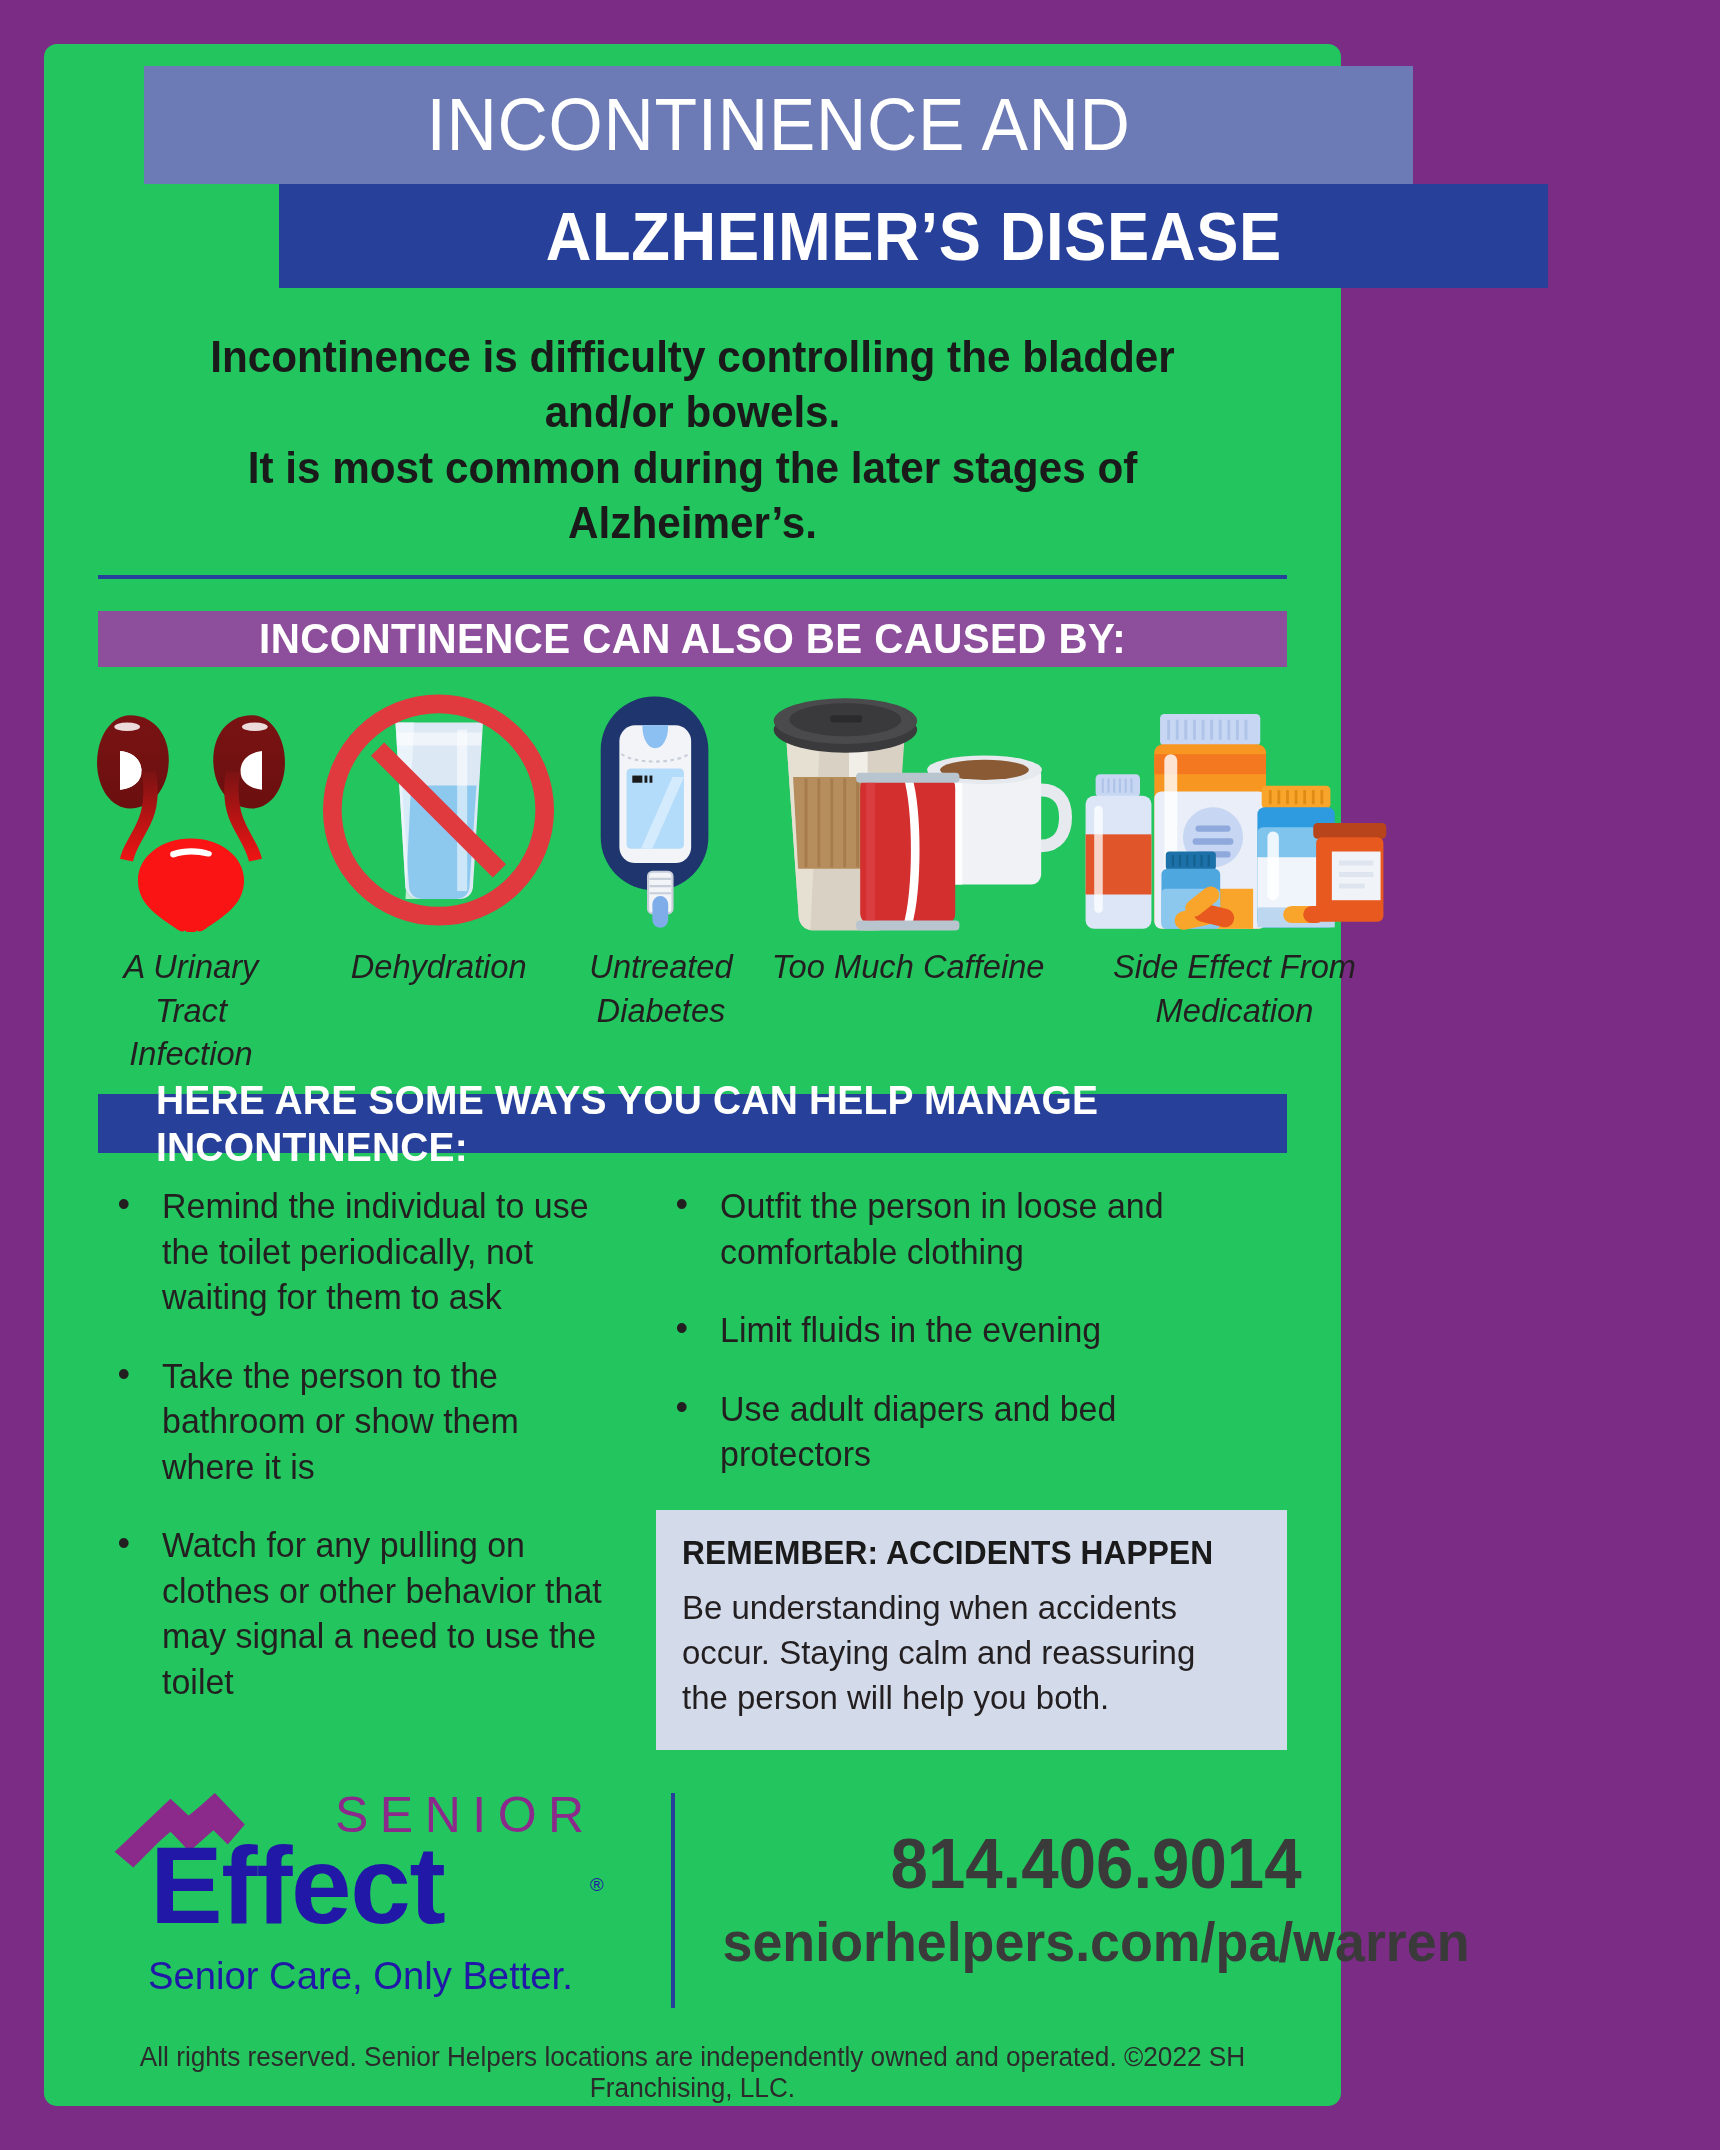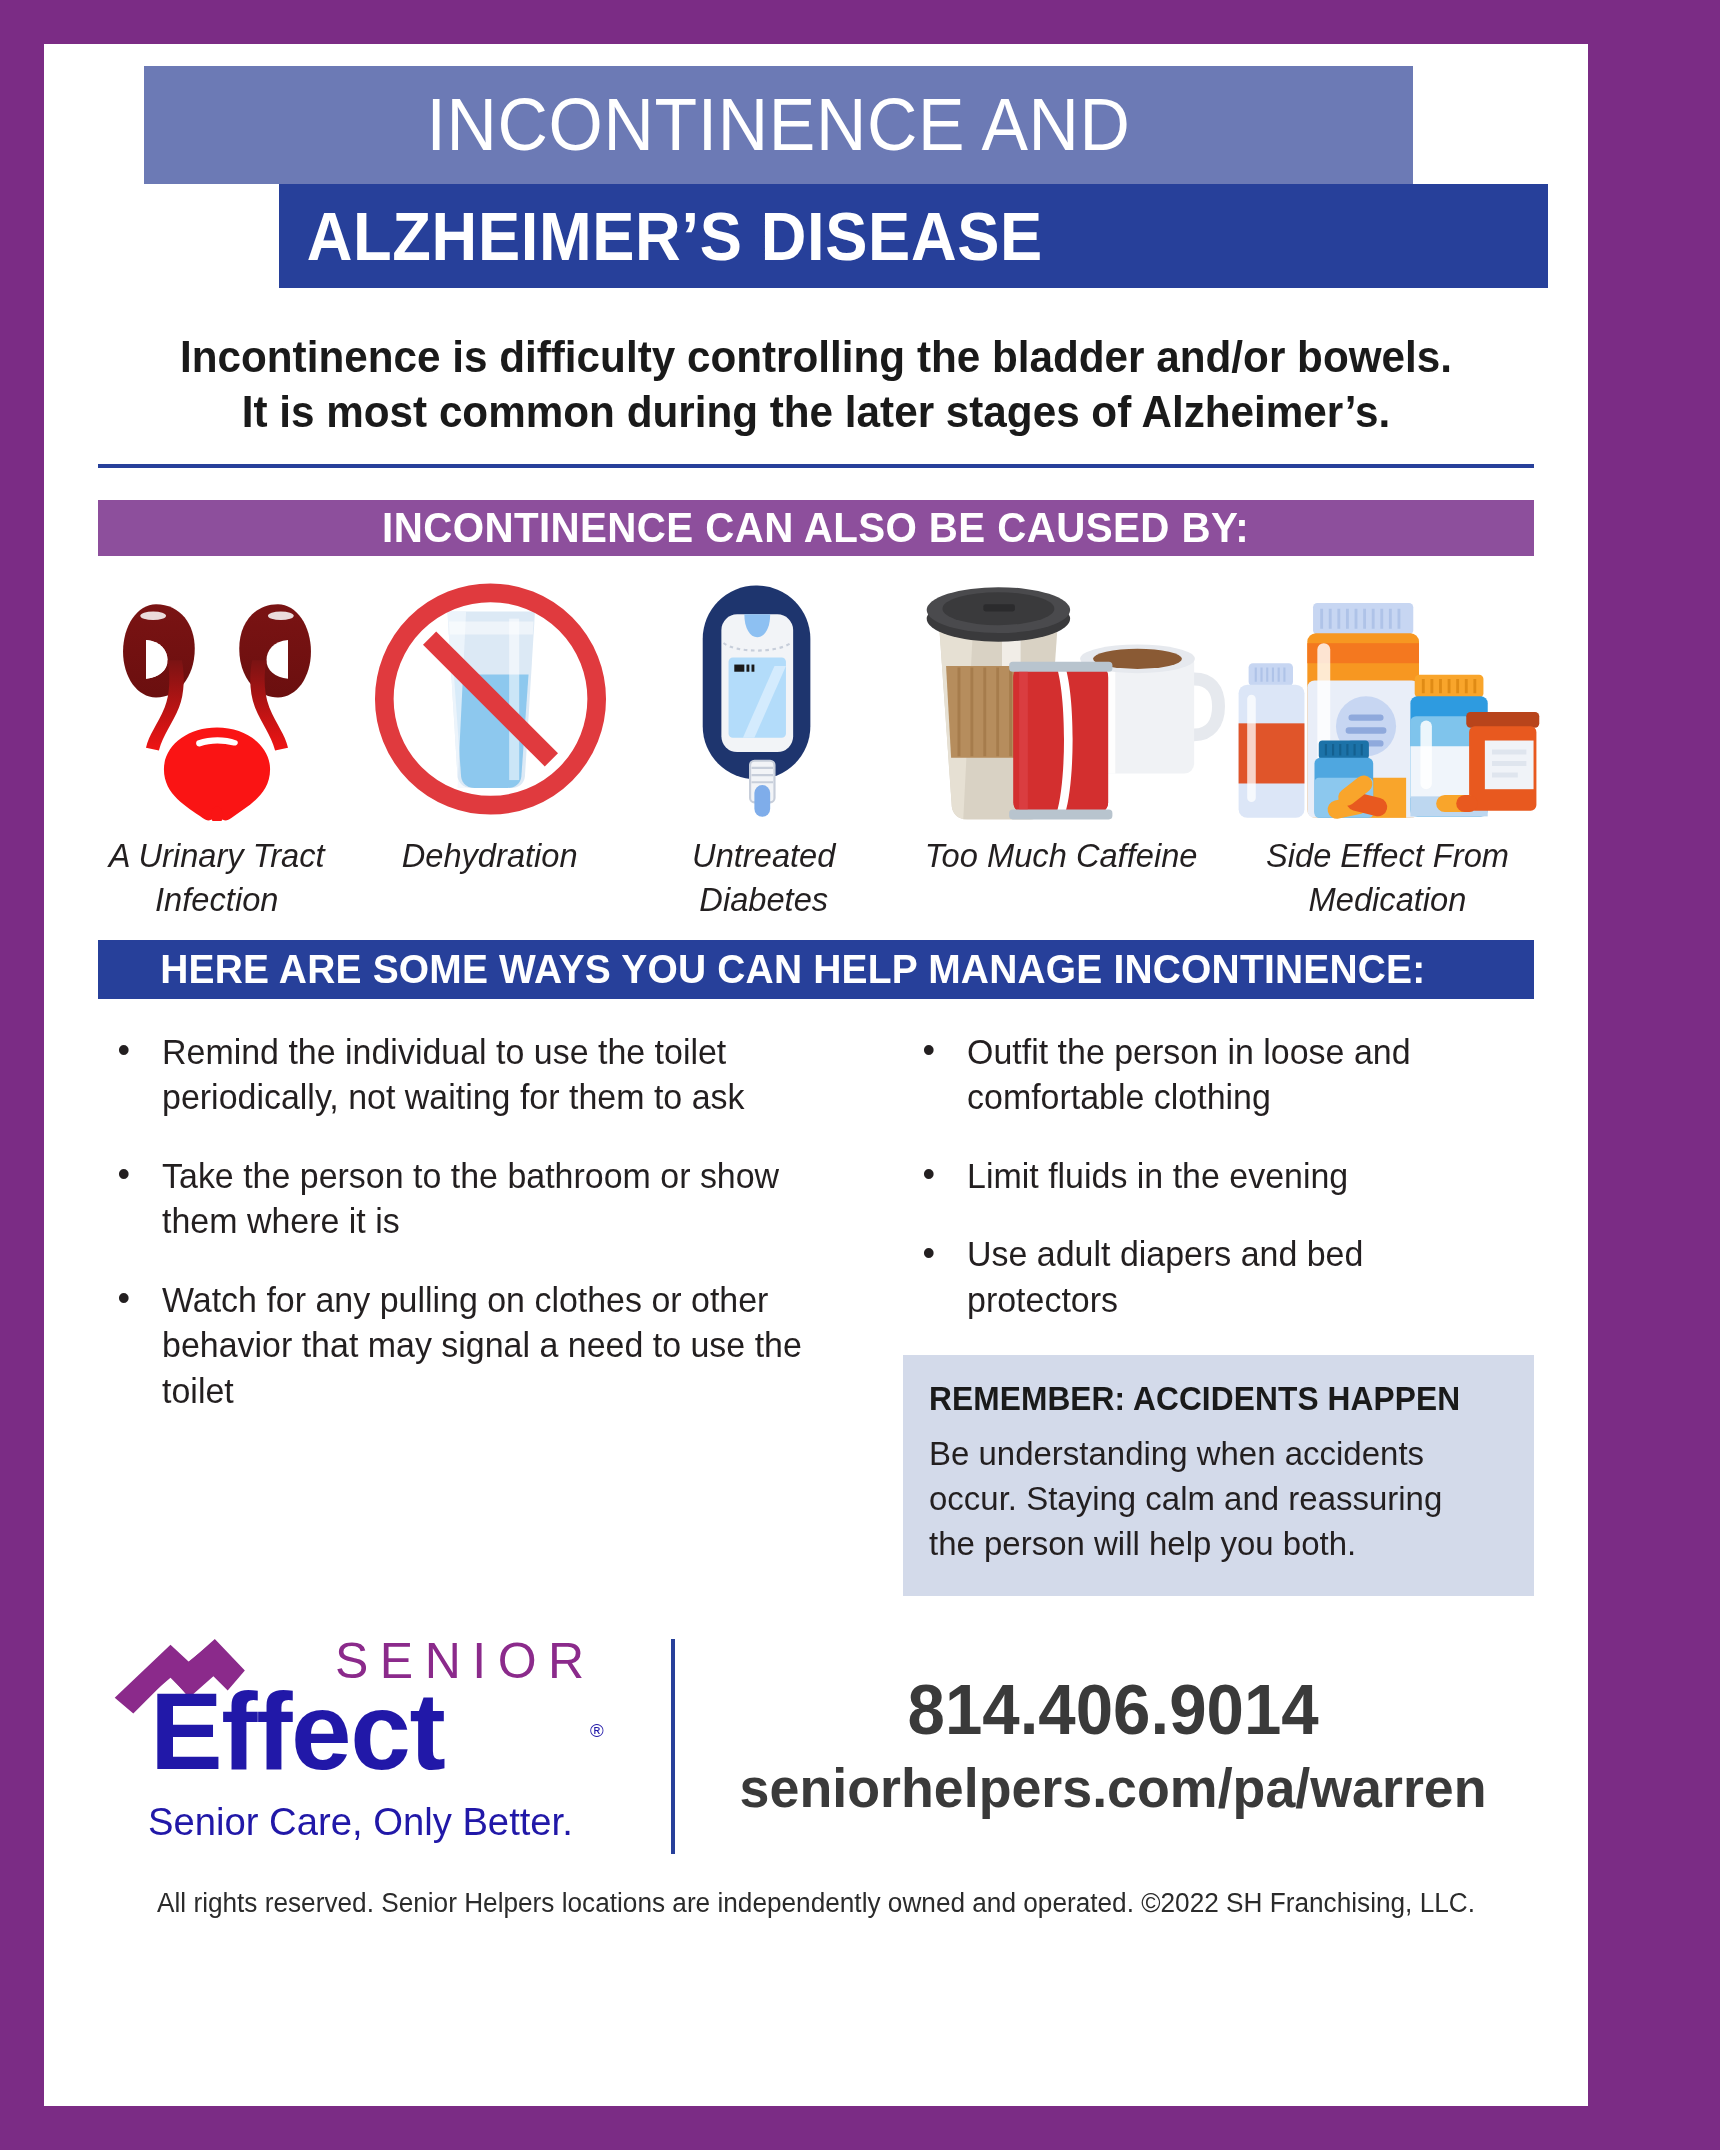--- a/index.html
+++ b/index.html
@@ -5,22 +5,23 @@
   html,body{margin:0;padding:0;}
   body{
     width:1721px;height:2151px;
     background:#7B2C85;
     font-family:"Liberation Sans", sans-serif;
     overflow:hidden;
   }
   .page{
     position:absolute;
     left:44px; top:44px;
-    width:1544px; height:2062px;
-    background:#ffffff;
+    width:1297px; height:2062px;
+    background:#22c55e;
+    border-radius:13px;
   }
 
   
   .header-wrap{position:relative;height:258px;}
   .title-bar-1{
     position:absolute; left:100px; top:21.5px;
     width:1269px; height:118px;
     background:#6C7AB5;
     display:flex; align-items:center; justify-content:center;
   }
@@ -29,21 +30,21 @@
     font-size:75px;
     line-height:1;
     letter-spacing:0.7px;
     font-weight:400;
     transform:scaleX(0.93);
   }
   .title-bar-2{
     position:absolute; left:235px; top:140px;
     width:1269px; height:104px;
     background:#27409A;
-    display:flex; align-items:center; justify-content:flex-start;
+    display:flex; align-items:center; justify-content:center;
   }
   .title-bar-2 span{
     color:#ffffff;
     font-size:68px;
     line-height:1;
     font-weight:bold;
     letter-spacing:0.7px;
     transform:scaleX(0.93);
   }
 

